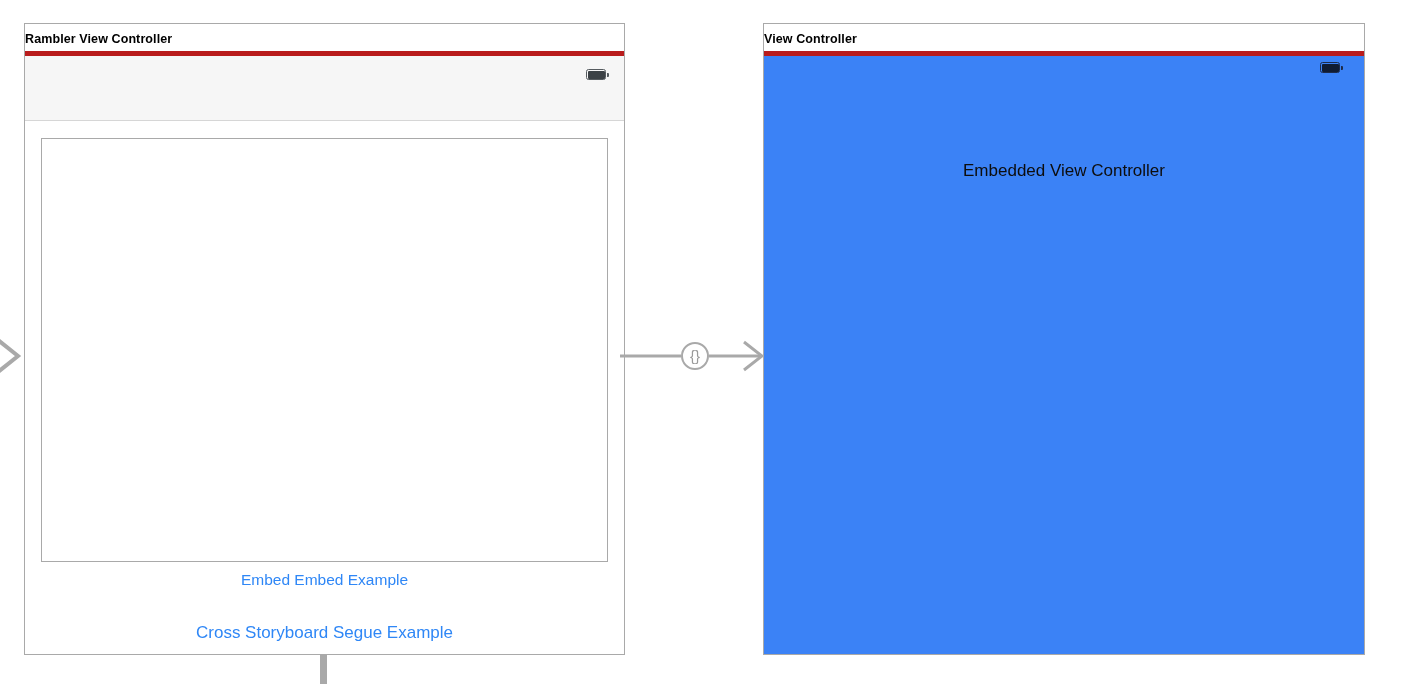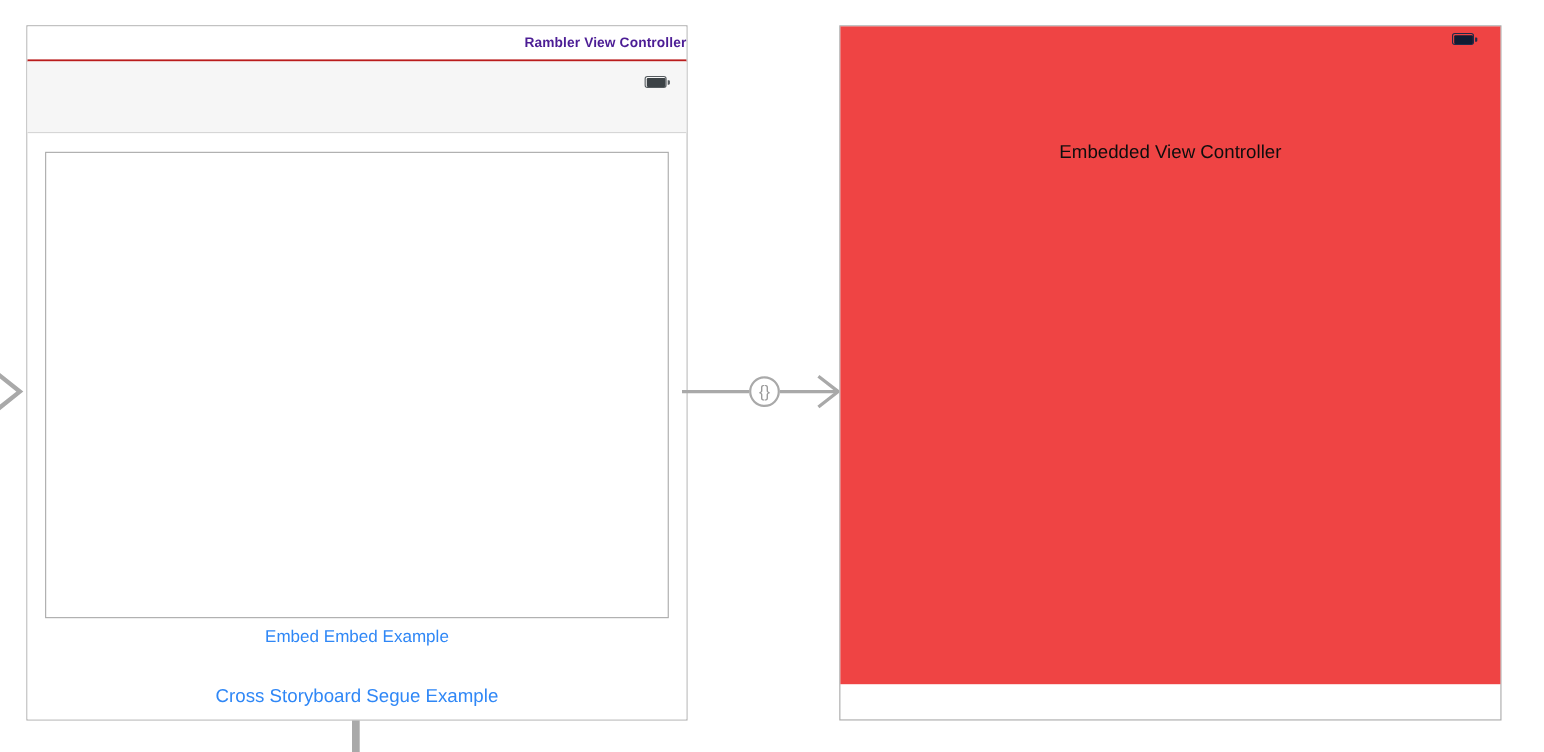--- a/index.html
+++ b/index.html
@@ -27,27 +27,27 @@
   .scene {
     position: absolute;
     box-sizing: border-box;
     background: #ffffff;
     border: 1px solid #a9a9a9;
   }
   .scene-title {
     box-sizing: border-box;
     height: 32px;
     line-height: 31px;
-    text-align: right;
+    text-align: left;
     font-size: 12.5px;
     font-weight: bold;
-    color: #4c1d95;
+    color: #000000;
     background: #ffffff;
     letter-spacing: 0.1px;
-    border-bottom: 2px solid #b91c1c;
+    border-bottom: 5px solid #b91c1c;
     user-select: none;
   }
 
   
   #scene-rambler {
     left: 24px;
     top: 23px;
     width: 601px;
     height: 632px;
   }
@@ -145,21 +145,21 @@
   
   #scene-viewcontroller {
     left: 763px;
     top: 23px;
     width: 602px;
     height: 632px;
   }
   #vc-body {
     position: relative;
     height: calc(100% - 32px);
-    background: #ef4444;
+    background: #3b82f6;
   }
   #embedded-label {
     position: absolute;
     left: 0;
     top: 105px;
     width: 100%;
     text-align: center;
     font-size: 17px;
     color: #0d0d0d;
     user-select: none;
@@ -225,20 +225,21 @@
 
   <svg id="segue-connector" viewBox="0 0 150 52" xmlns="http://www.w3.org/2000/svg">
     <line x1="0" y1="26" x2="61" y2="26" stroke="#a9a9a9" stroke-width="3"></line>
     <line x1="89" y1="26" x2="140" y2="26" stroke="#a9a9a9" stroke-width="3"></line>
     <circle cx="75" cy="26" r="13" fill="#ffffff" stroke="#a9a9a9" stroke-width="2"></circle>
     <text x="75" y="31" text-anchor="middle" font-family="Liberation Sans, sans-serif" font-size="15" fill="#9a9a9a">{}</text>
     <path d="M124 12 L142 26 L124 40" fill="none" stroke="#a9a9a9" stroke-width="3" stroke-linecap="butt" stroke-linejoin="miter"></path>
   </svg>
 
   <div class="scene" id="scene-viewcontroller">
+    <div class="scene-title">View Controller</div>
 
     <div id="vc-body">
       <div class="battery on-blue" id="embedded-battery">
         <div class="shell"></div>
         <div class="fill"></div>
         <div class="nub"></div>
       </div>
 
       <div id="embedded-label">Embedded View Controller</div>
     </div>

